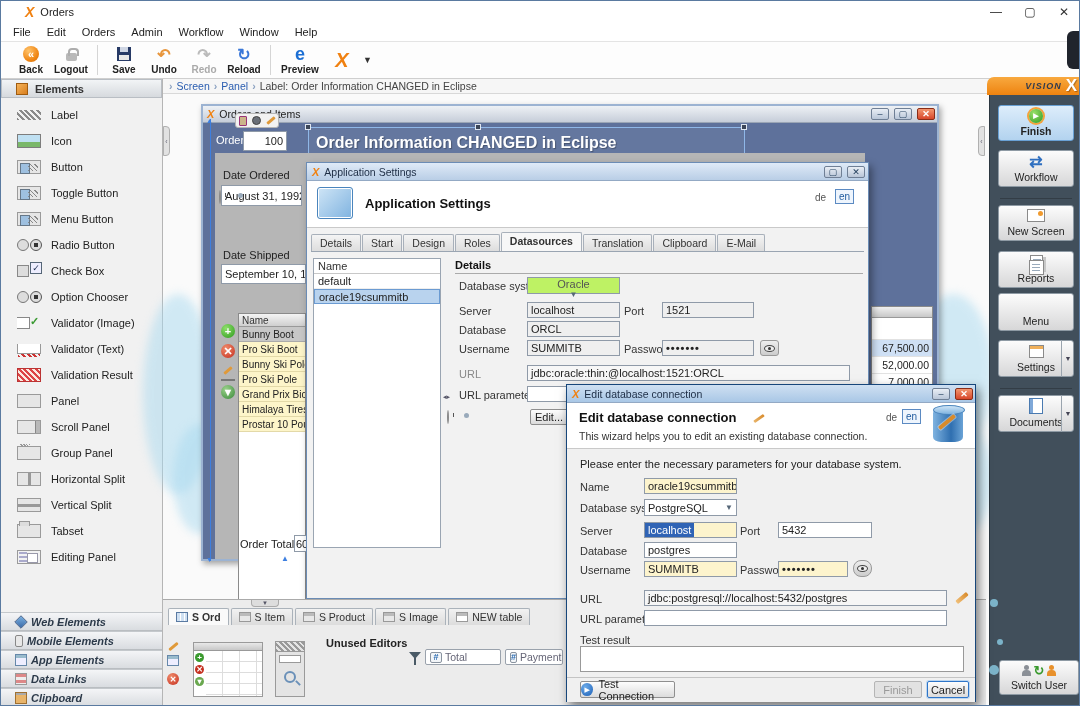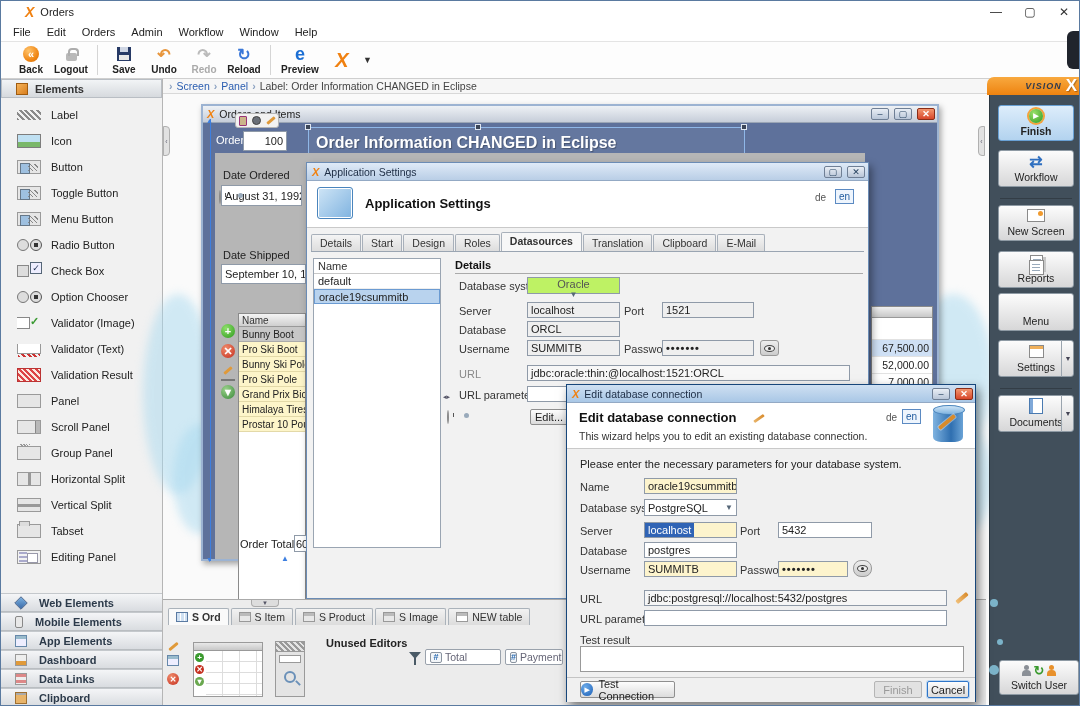--- a/index.html
+++ b/index.html
@@ -53,21 +53,21 @@
   .sw-valtxt::after { content:""; position:absolute; left:0; bottom:-4px; width:22px; height:3px; background:repeating-linear-gradient(45deg,#c33 0 2px,transparent 2px 4px); }
   .sw-valres { background:repeating-linear-gradient(45deg,#d44 0 2px,#fbe9e0 2px 4px); border:1px solid #b33; }
   .sw-scroll::after { content:""; position:absolute; right:0; top:0; width:4px; height:12px; background:#b8b8b8; border-left:1px solid #888; }
   .sw-group::before { content:""; position:absolute; left:2px; top:-3px; width:10px; height:3px; background:repeating-linear-gradient(45deg,#999 0 1px,transparent 1px 2px); }
   .sw-hsplit::after { content:""; position:absolute; left:10px; top:0; width:3px; height:12px; background:#999; }
   .sw-vsplit::after { content:""; position:absolute; left:0; top:5px; width:22px; height:3px; background:#999; }
   .sw-tab::before { content:""; position:absolute; left:1px; top:-4px; width:9px; height:4px; background:#ddd; border:1px solid #999; border-bottom:none; }
   .sw-edit { background:#f2f2f2; }
   .sw-edit::before { content:""; position:absolute; left:1px; top:1px; width:8px; height:10px; background:repeating-linear-gradient(#aac 0 2px,transparent 2px 4px); }
   .sw-edit::after { content:""; position:absolute; right:2px; top:2px; width:9px; height:8px; border:1px solid #99a; background:#fff; }
-  .side-sec { height:19px; background:linear-gradient(#f4f5f7,#d9dce0); border-top:1px solid #c4c8cc; border-bottom:1px solid #b9bdc1; display:flex; align-items:center; gap:12px; padding-left:14px; font-weight:bold; color:#2c3a4a; }
+  .side-sec { height:19px; background:linear-gradient(#f4f5f7,#d9dce0); border-top:1px solid #c4c8cc; border-bottom:1px solid #b9bdc1; display:flex; align-items:center; gap:4px; padding-left:14px; font-weight:bold; color:#2c3a4a;font-style:italic; }
   .msq { width:12px; height:12px; flex:none; }
 
   
   .canvas { left:162px; top:93px; width:826px; height:505px; background:#fafafa; }
   .splash { position:absolute; background:#a8d9ef; opacity:.5; filter:blur(5px); border-radius:50%; }
 
   
   .orders { left:200px; top:103px; width:738px; height:457px; background:#5e719b; border:2px solid #9cb3d2; box-shadow:2px 3px 6px rgba(0,0,0,.35); }
   .ord-title { position:absolute; left:0; top:0; right:0; height:17px; background:linear-gradient(#eef1f5,#c6cdd9); display:flex; align-items:center; gap:5px; padding-left:4px; border-bottom:1px solid #9aa5b5; }
   .wbtn { width:18px; height:12px; border:1px solid #6f7f95; border-radius:2px; background:linear-gradient(#e9eef5,#b9c6d8); display:flex; align-items:center; justify-content:center; font-size:9px; color:#24405e; line-height:10px; }
@@ -330,24 +330,20 @@
         </div>
       <div class="side-sec">
           <span class="msq" style="width:8px; background:#e8e8e8; border:1px solid #888; border-radius:2px;"></span>
           <span>Mobile Elements</span>
         </div>
       <div class="side-sec">
           <span class="msq" style="background:#eef; border:1px solid #68a; box-shadow:inset 0 3px 0 #9bc;"></span>
           <span>App Elements</span>
         </div>
       <div class="side-sec">
-          <span class="msq" style="background:linear-gradient(0deg,#e09a3a 40%,#eee 40%); border:1px solid #999;"></span>
-          <span>Dashboard</span>
-        </div>
-      <div class="side-sec">
           <span class="msq" style="background:repeating-linear-gradient(#d88 0 3px,#eee 3px 6px); border:1px solid #999;"></span>
           <span>Data Links</span>
         </div>
       <div class="side-sec">
           <span class="msq" style="background:#e8b46a; border:1px solid #a07030; box-shadow:inset 0 2px 0 #aaa;"></span>
           <span>Clipboard</span>
         </div>
     </div>
   </div>
 

